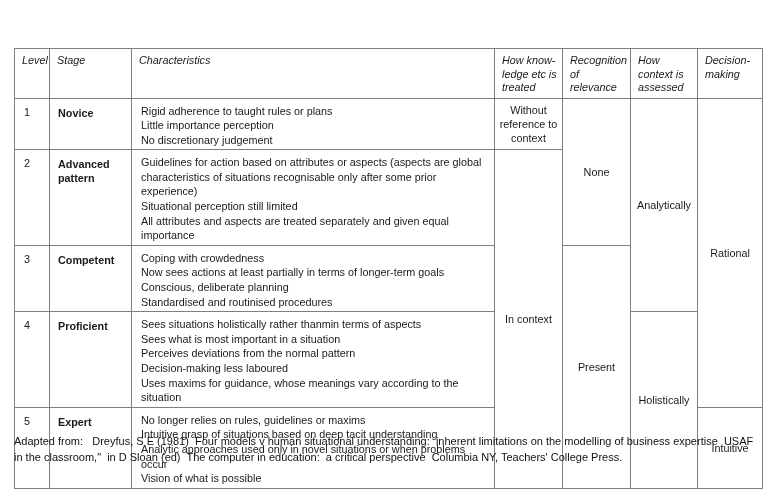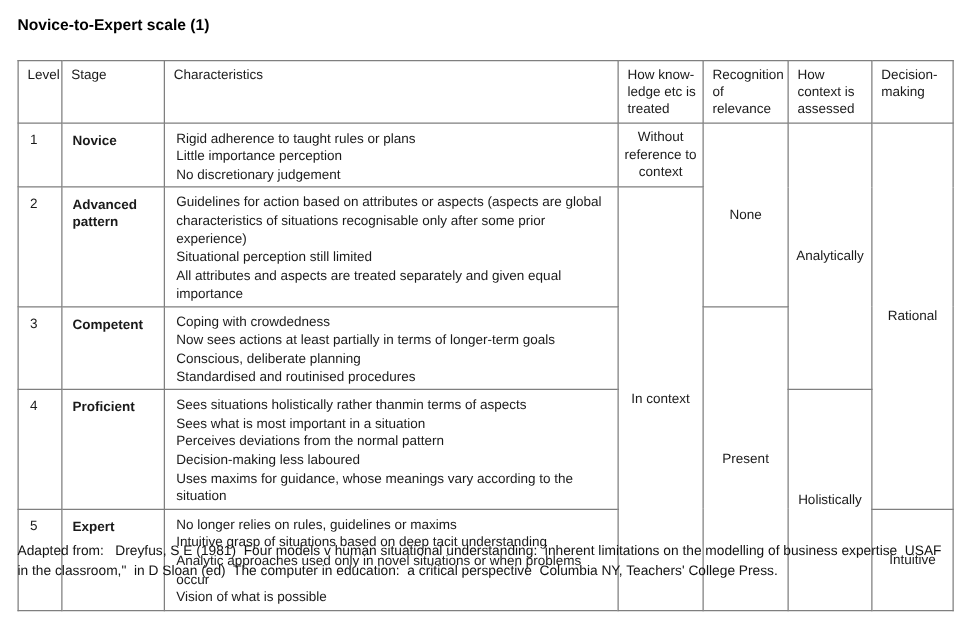--- a/index.html
+++ b/index.html
@@ -29,20 +29,21 @@
     width: 748px;
     font-size: 10.8px;
   }
   .scale-table th, .scale-table td {
     border: 1px solid #7f7f7f;
     vertical-align: top;
     color: #1a1a1a;
     background: #ffffff;
   }
   .scale-table th {
+    font-style: italic;
     font-weight: normal;
     text-align: left;
     padding: 5px 5px 3px 7px;
     white-space: pre-wrap;
     line-height: 13.5px;
   }
   td.level-cell  { padding: 7px 2px 2px 9px; }
   td.stage-cell  { padding: 7px 4px 2px 8px; font-weight: bold; line-height: 14px; }
   td.chars-cell  { padding: 5px 8px 2px 9px; }
   .char-line { line-height: 14.6px; }
@@ -63,21 +64,20 @@
     color: #111111;
   }
   .footer-line { white-space: pre-wrap; }
   .footer .it { }
 </style>
 </head>
 <body>
 
 <div class="page">
 
-  <div class="doc-title">Novice-to-Expert scale (1)</div>
 
   <table class="scale-table">
     <colgroup>
       <col style="width:35px">
         <col style="width:82px">
         <col style="width:363px">
       <col style="width:68px">
         <col style="width:68px">
         <col style="width:67px">
         <col style="width:65px">

